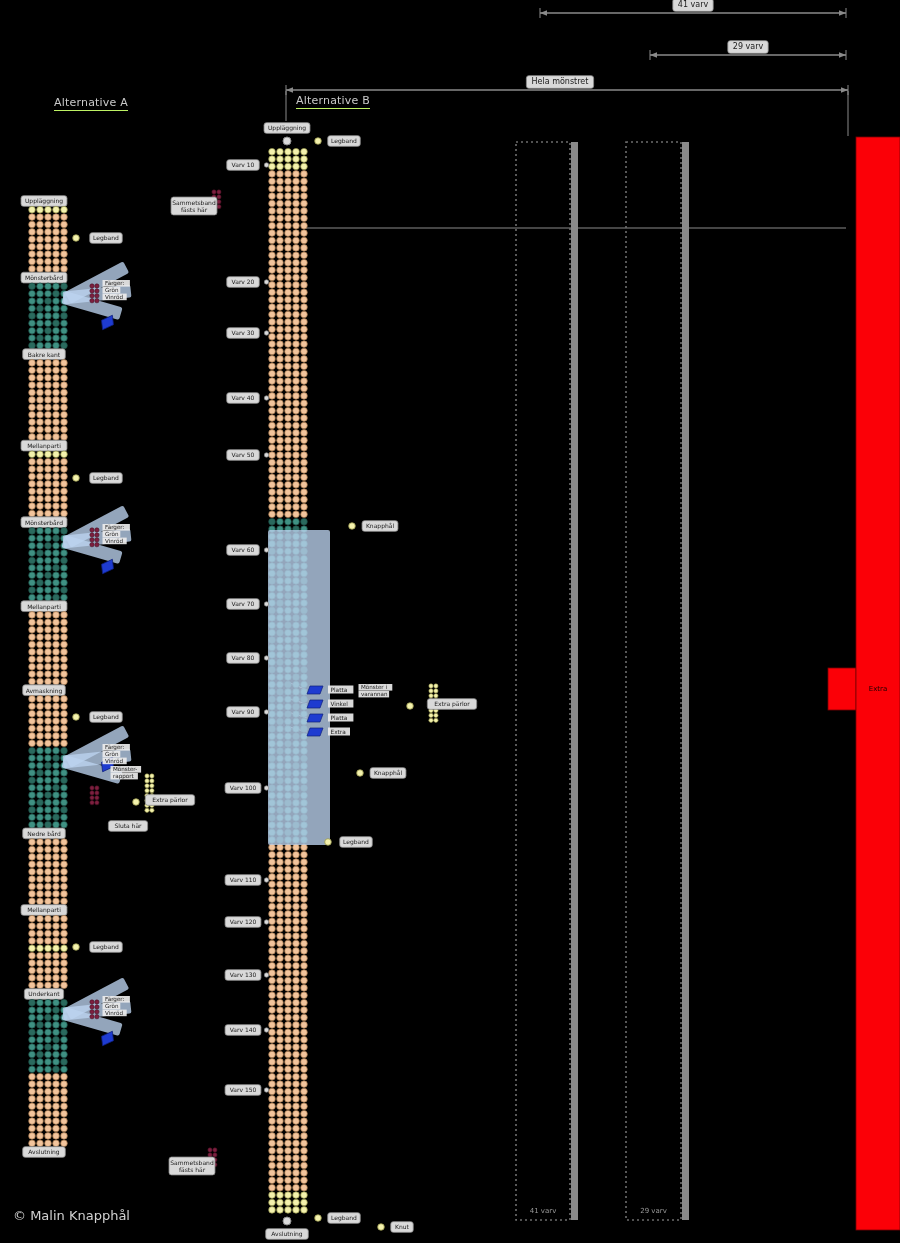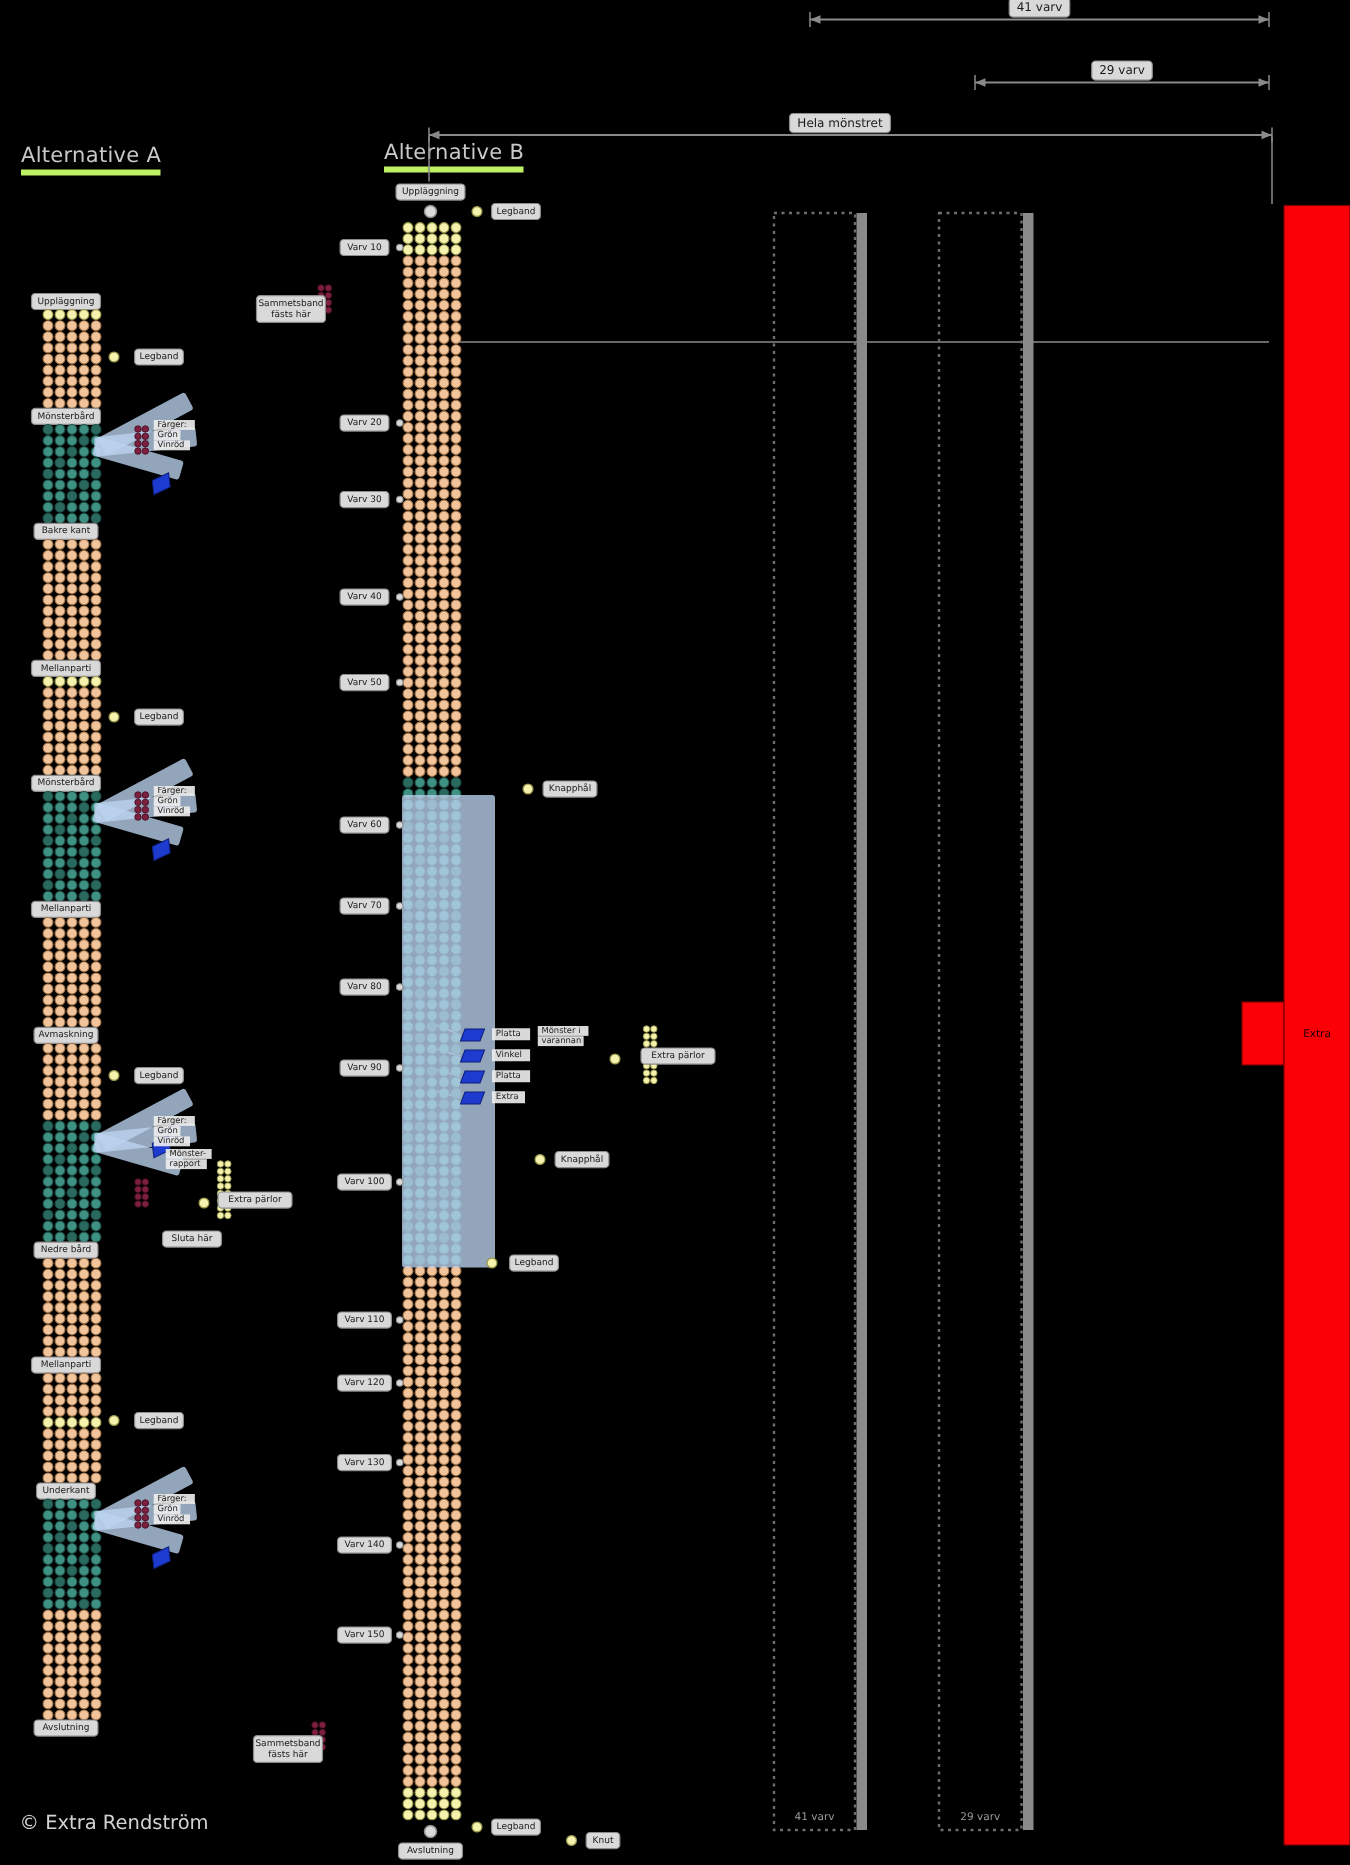--- a/index.html
+++ b/index.html
@@ -1,21 +1,21 @@
 <!DOCTYPE html>
 <html><head>
 <meta charset="utf-8">
 <style>
   html,body{margin:0;padding:0;background:#000;}
   #stage{position:relative;width:900px;height:1243px;background:#000;overflow:hidden;
          font-family:"DejaVu Sans",sans-serif;}
   #diagram{position:absolute;left:0;top:0;}
   svg text{font-family:"DejaVu Sans",sans-serif;}
-  .title{position:absolute;color:#c9c9c9;font-size:14px;border-bottom:4px solid #bef264;
-         padding-bottom:1px;letter-spacing:.2px;}
+  .title{position:absolute;color:#c9c9c9;font-size:11px;border-bottom:1px solid #bef264;
+         padding-bottom:1px;letter-spacing:.2px;margin-left:40px;}
   #title-a{left:14px;top:96px;}
   #title-b{left:256px;top:94px;}
   .signature{position:absolute;left:13px;top:1208px;color:#d2d2d2;font-size:13px;}
 </style>
 </head>
 <body>
 
 <div id="stage">
   <div class="title" id="title-a">Alternative A</div>
   <div class="title" id="title-b">Alternative B</div>
@@ -1604,14 +1604,14 @@
       <circle cx="318" cy="141" r="3.3" fill="#f4f2ad" stroke="#97964b" stroke-width="0.8"></circle>
       <circle cx="352" cy="526" r="3.3" fill="#f4f2ad" stroke="#97964b" stroke-width="0.8"></circle>
       <circle cx="360" cy="773" r="3.3" fill="#f4f2ad" stroke="#97964b" stroke-width="0.8"></circle>
       <circle cx="328" cy="842" r="3.3" fill="#f4f2ad" stroke="#97964b" stroke-width="0.8"></circle>
       <circle cx="410" cy="706" r="3.3" fill="#f4f2ad" stroke="#97964b" stroke-width="0.8"></circle>
       <circle cx="318" cy="1218" r="3.3" fill="#f4f2ad" stroke="#97964b" stroke-width="0.8"></circle>
       <circle cx="381" cy="1227" r="3.3" fill="#f4f2ad" stroke="#97964b" stroke-width="0.8"></circle>
       <circle cx="287" cy="141" r="4" fill="#d9d9d9" stroke="#8c8c8c" stroke-width="1"></circle>
       <circle cx="287" cy="1221" r="4" fill="#d9d9d9" stroke="#8c8c8c" stroke-width="1"></circle>
     </svg>
-  <div class="signature">© Extra Rendström</div>
+  <div class="signature">© Malin Knapphål</div>
 </div>
 
 </body></html>

